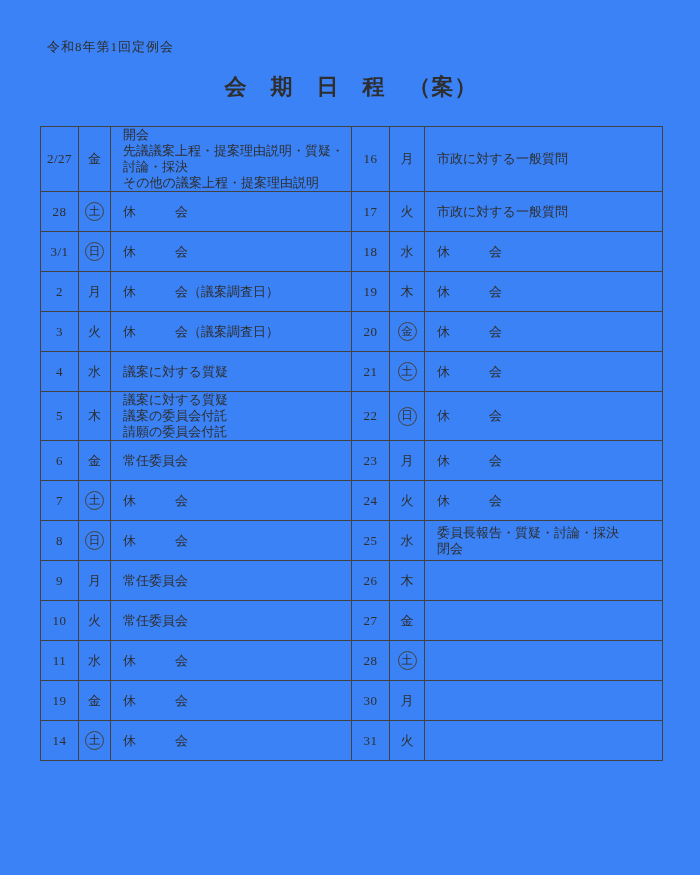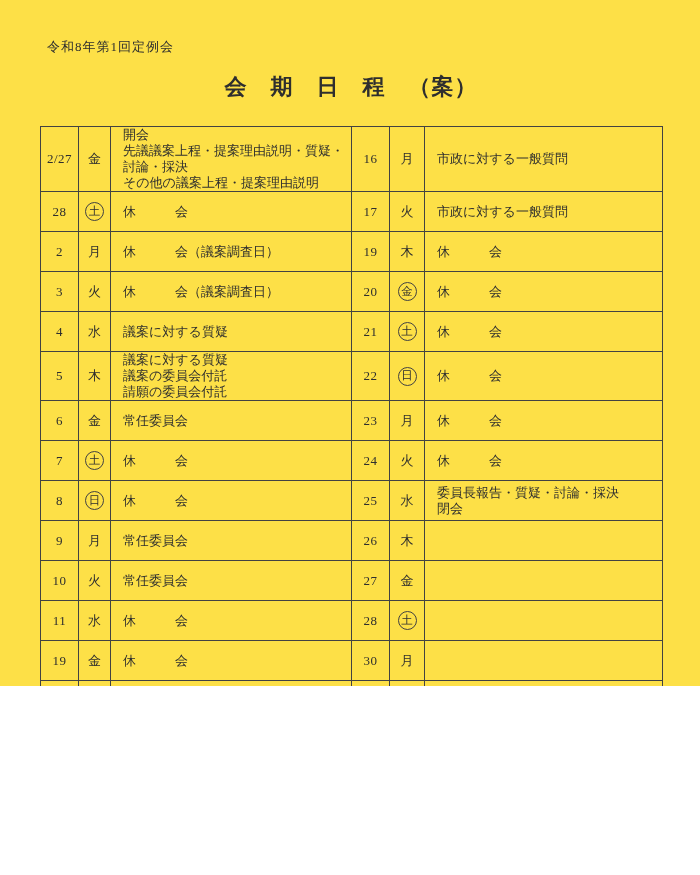--- a/index.html
+++ b/index.html
@@ -3,23 +3,23 @@
 <meta charset="utf-8">
 <style>
   html, body {
     margin: 0;
     padding: 0;
     background: #ffffff;
   }
   .page {
     position: relative;
     width: 700px;
-    height: 686px;
+    height: 875px;
     box-sizing: border-box;
-    background: #fde047;
+    background: #3b82f6;
     color: #2e2e2e;
     font-family: "Liberation Serif", "DejaVu Serif", serif;
     padding: 38px 38px 0 40px;
     overflow: hidden;
   }
   .session-label {
     font-size: 13px;
     margin-left: 7px;
     letter-spacing: 1px;
   }
@@ -116,20 +116,32 @@
           <td class="c-content">
             <div class="line">休　　　会</div>
           </td>
           <td class="c-date">17</td>
           <td class="c-day">火</td>
           <td class="c-content">
             <div class="line">市政に対する一般質問</div>
           </td>
         </tr>
         <tr>
+          <td class="c-date">3/1</td>
+          <td class="c-day"><span class="circle">日</span></td>
+          <td class="c-content">
+            <div class="line">休　　　会</div>
+          </td>
+          <td class="c-date">18</td>
+          <td class="c-day">水</td>
+          <td class="c-content">
+            <div class="line">休　　　会</div>
+          </td>
+        </tr>
+        <tr>
           <td class="c-date">2</td>
           <td class="c-day">月</td>
           <td class="c-content">
             <div class="line">休　　　会（議案調査日）</div>
           </td>
           <td class="c-date">19</td>
           <td class="c-day">木</td>
           <td class="c-content">
             <div class="line">休　　　会</div>
           </td>

